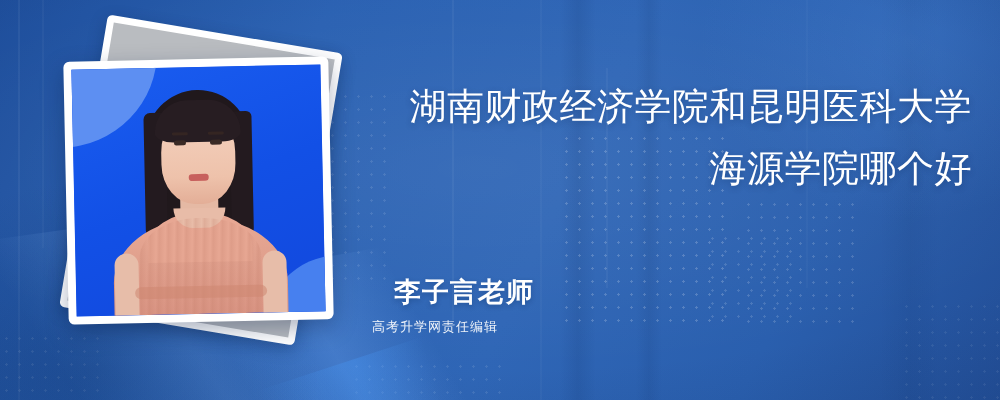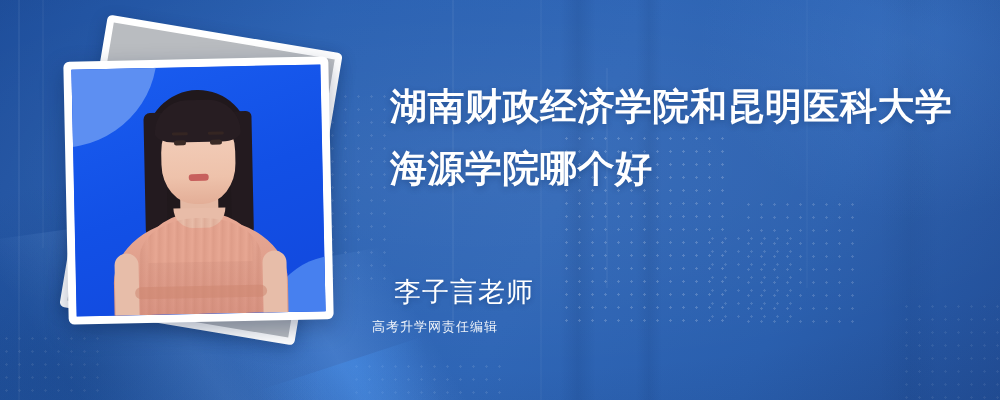--- a/index.html
+++ b/index.html
@@ -288,36 +288,37 @@
   .text-col {
     position: absolute;
     left: 390px;
     top: 0;
     width: 590px;
     height: 400px;
   }
   .headline {
     position: absolute;
     top: 76px;
-    left: 0;
+    left: 12px;
     width: 570px;
     color: #ffffff;
     font-size: 37px;
-    font-weight: 700;
+    font-weight: 400;
     line-height: 62px;
     letter-spacing: .5px;
     text-shadow: 0 2px 6px rgba(8,32,76,0.30);
+    text-align: right;
   }
   .author-name {
     position: absolute;
     left: 4px;
     top: 274px;
     color: #ffffff;
     font-size: 27px;
-    font-weight: 400;
+    font-weight: 700;
     letter-spacing: 1px;
     text-shadow: 0 2px 5px rgba(8,32,76,0.30);
   }
   .author-role {
     position: absolute;
     left: -18px;
     top: 318px;
     color: rgba(255,255,255,0.92);
     font-size: 13px;
     font-weight: 400;

